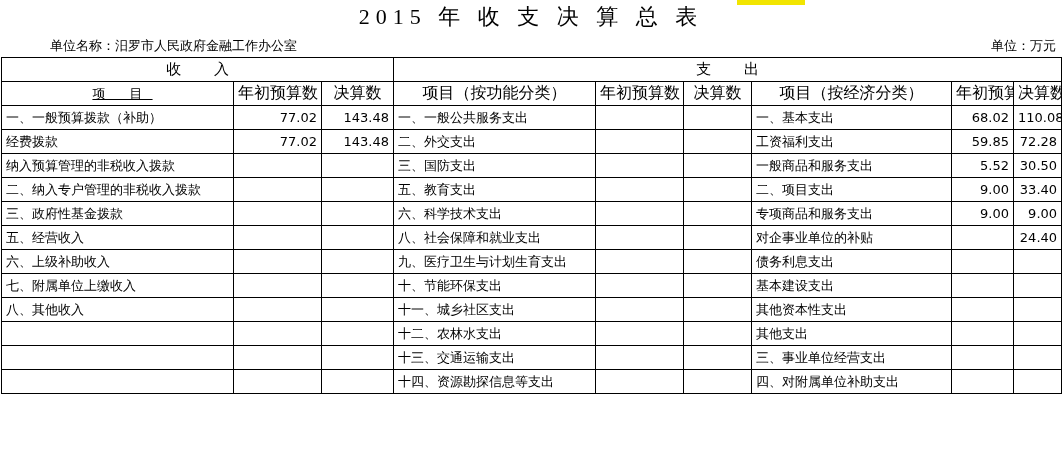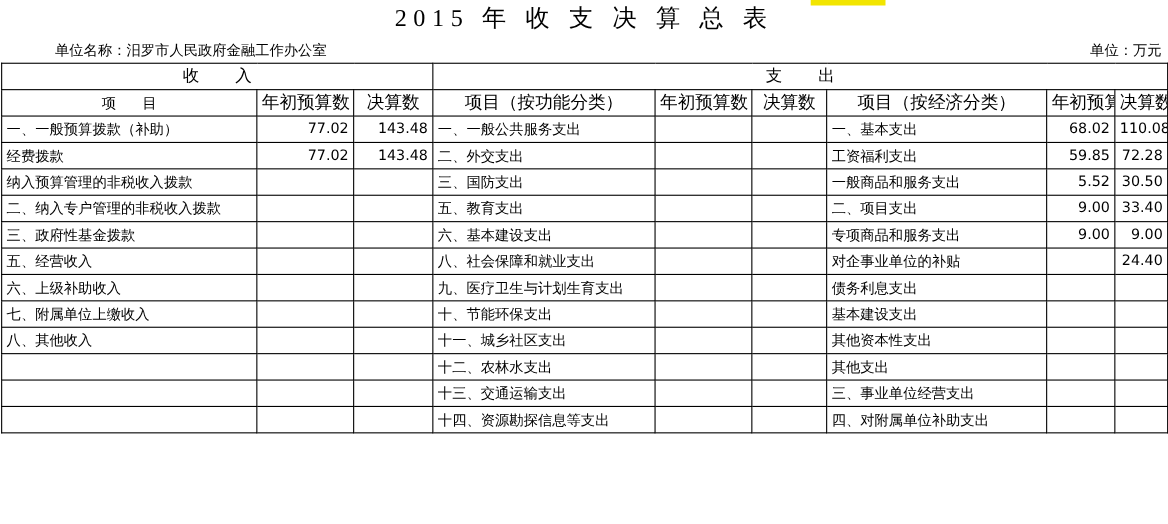--- a/index.html
+++ b/index.html
@@ -65,20 +65,21 @@
   }
   .hdr-col {
     text-align: center;
     font-size: 16px;
   }
   .hdr-item {
     text-align: center;
     font-size: 13px;
     letter-spacing: 10px;
     text-indent: 10px;
+    text-decoration: underline;
   }
   .indent1 { padding-left: 26px; }
   .indent2 { padding-left: 44px; }
   .yellow-tab {
     position: absolute;
     top: 0;
     left: 737px;
     width: 68px;
     height: 5px;
     background: #f2e500;
@@ -173,21 +174,21 @@
         <td class="rgt"></td>
         <td class="lft">二、项目支出</td>
         <td class="rgt">9.00</td>
         <td class="rgt">33.40</td>
       </tr>
 
       <tr>
         <td class="lft">三、政府性基金拨款</td>
         <td class="rgt"></td>
         <td class="rgt"></td>
-        <td class="lft">六、基本建设支出</td>
+        <td class="lft">六、科学技术支出</td>
         <td class="rgt"></td>
         <td class="rgt"></td>
         <td class="lft indent1">专项商品和服务支出</td>
         <td class="rgt">9.00</td>
         <td class="rgt">9.00</td>
       </tr>
 
 
       <tr>
         <td class="lft">五、经营收入</td>

